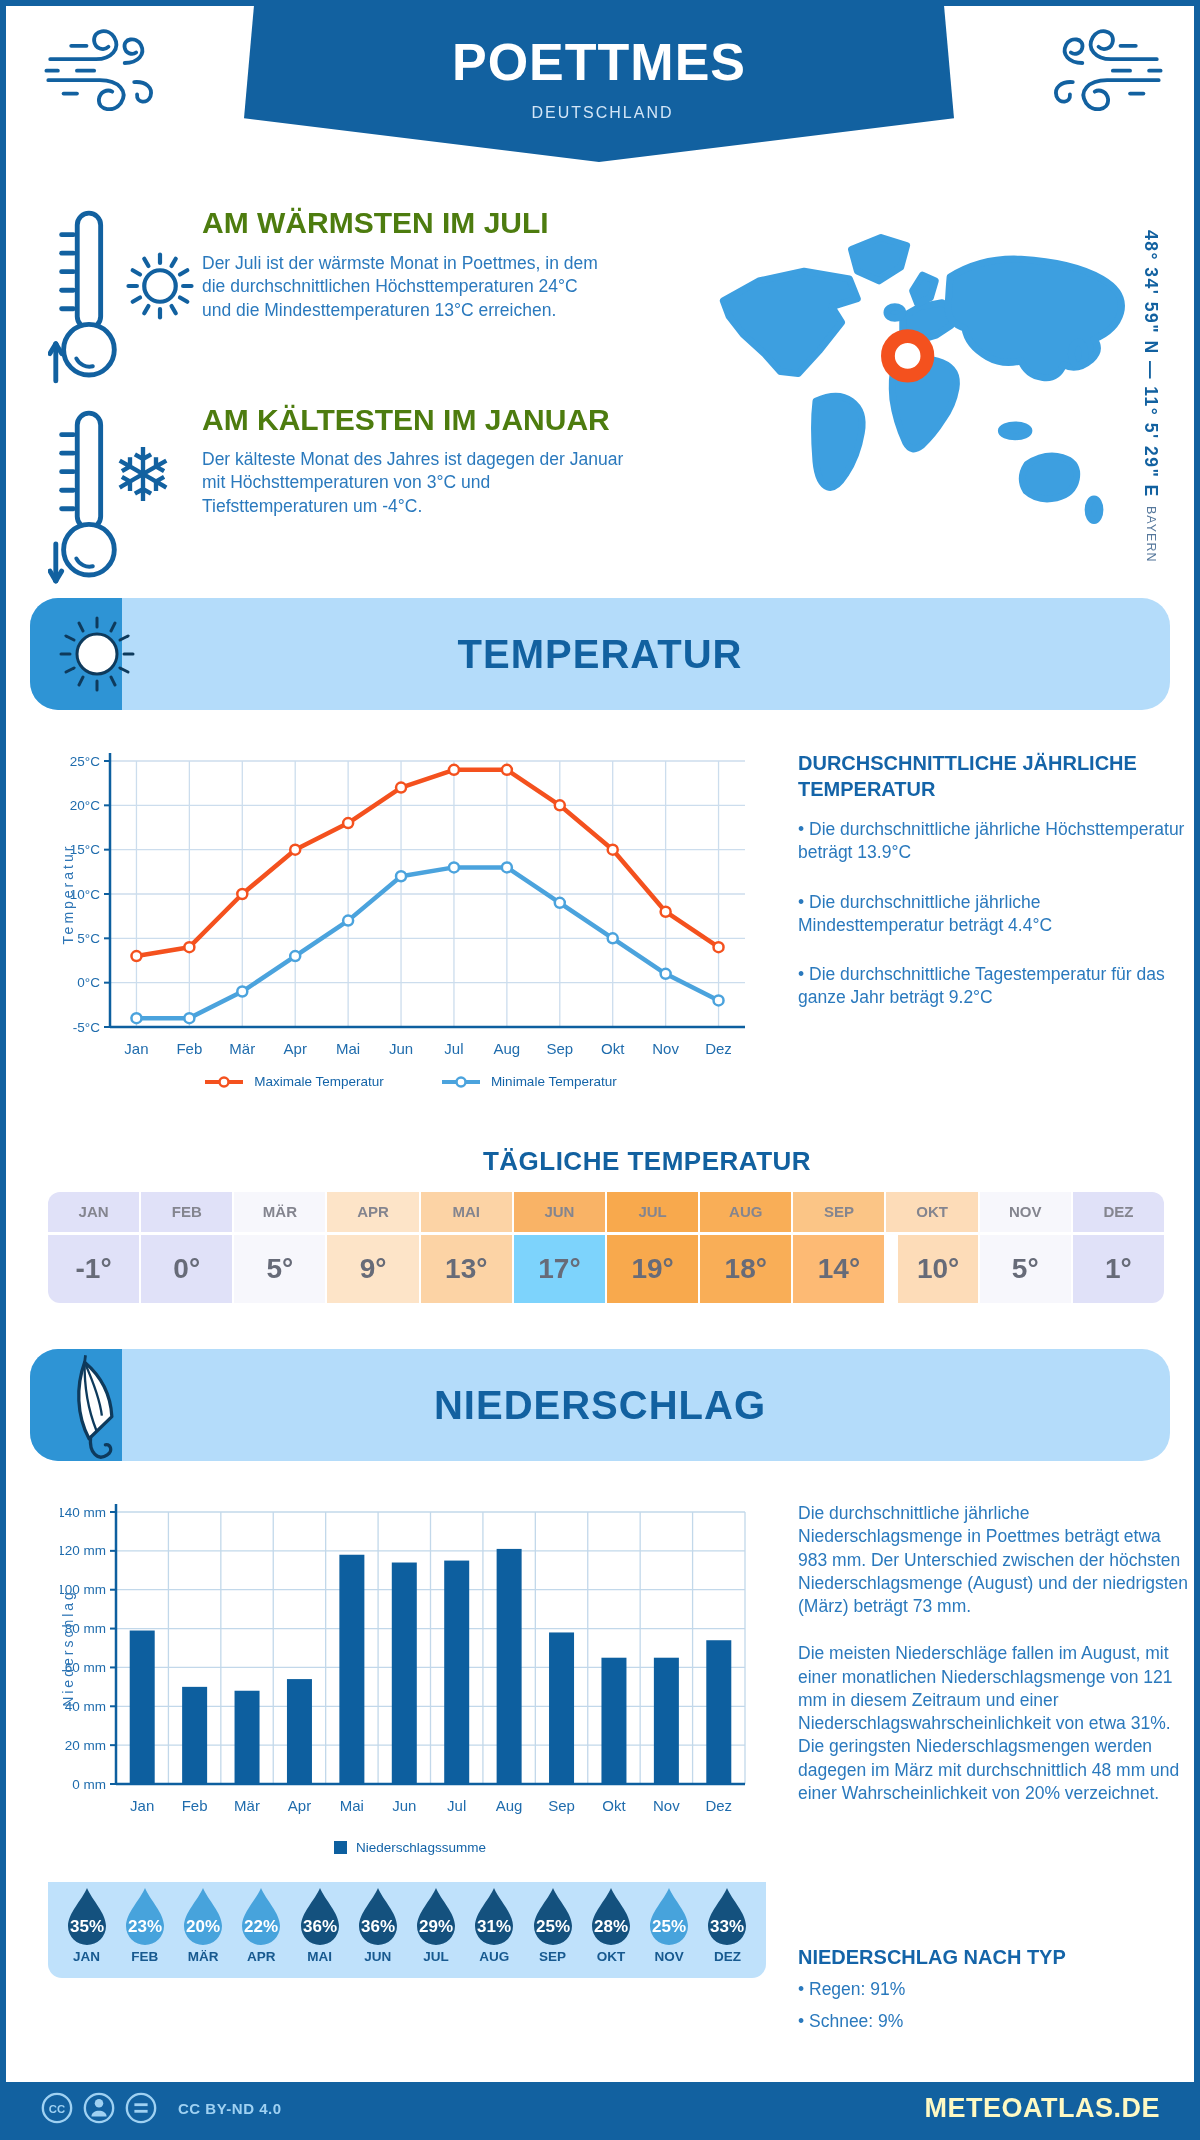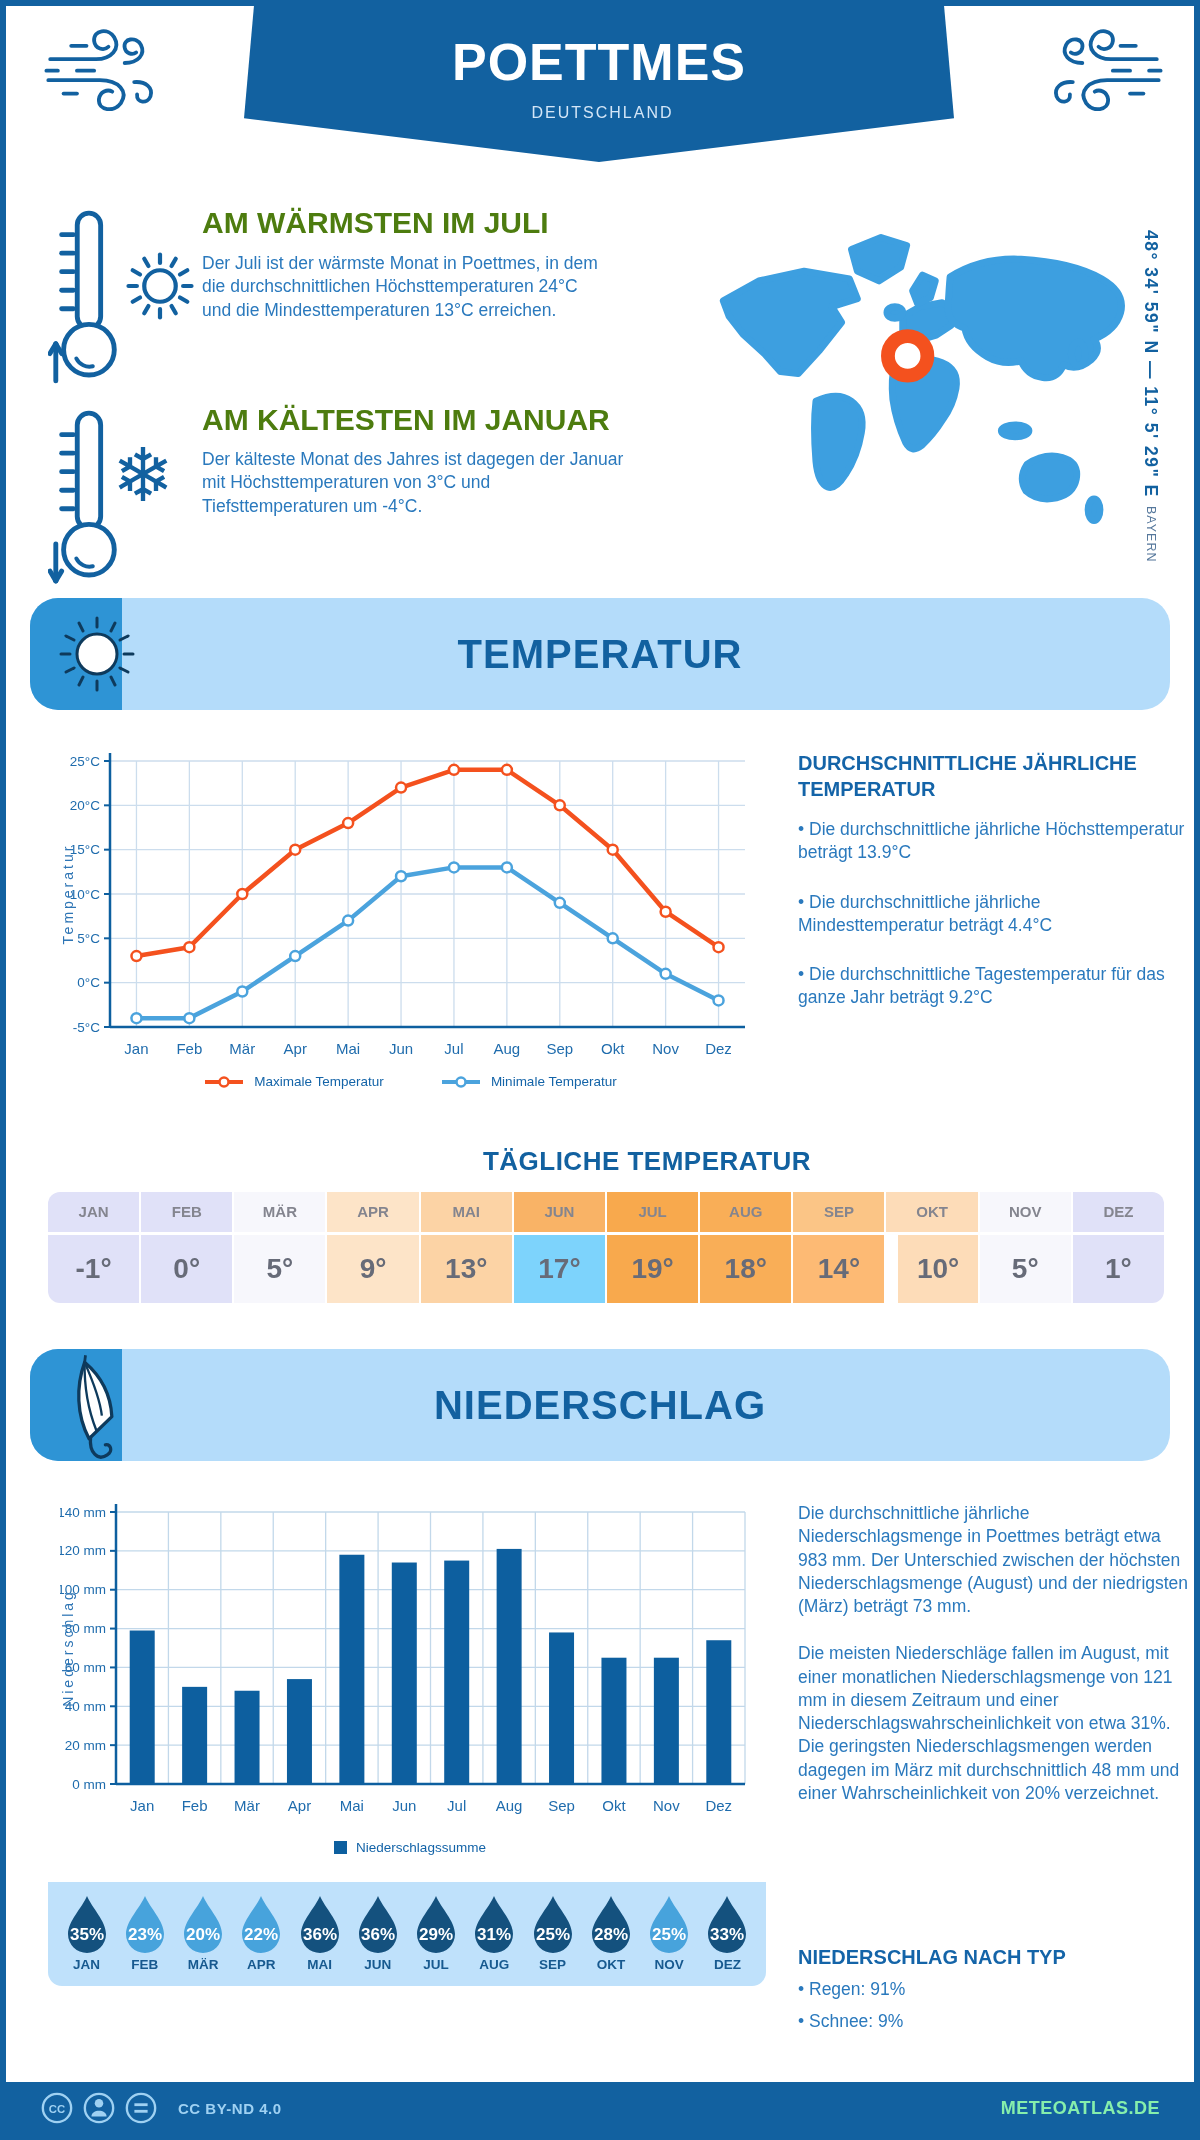--- a/index.html
+++ b/index.html
@@ -53,31 +53,31 @@
   .cellv{line-height:68px;text-align:center;font-size:28px;font-weight:600;color:#676b78;}
   .daily-grid>div:nth-child(1){border-top-left-radius:12px;}
   .daily-grid>div:nth-child(12){border-top-right-radius:12px;}
   .daily-grid>div:nth-child(13){border-bottom-left-radius:12px;}
   .daily-grid>div:nth-child(24){border-bottom-right-radius:12px;}
 
   
   .prob{left:42px;top:1876px;width:718px;}
   .prob-head{height:42px;line-height:42px;background:#3f9fda;border-radius:14px 14px 0 0;
              text-align:center;font-size:20px;font-weight:700;color:#0d3c63;letter-spacing:.5px;}
-  .prob-body{background:#bfe1fb;border-radius:0 0 14px 14px;padding:12px 10px 14px;
+  .prob-body{background:#bfe1fb;border-radius:0 0 14px 14px;padding:4px 10px 14px;
              display:flex;justify-content:space-between;align-items:center;}
   .drop{display:flex;flex-direction:column;align-items:center;width:57px;}
   .drop svg text{fill:#fff;font-size:17px;font-weight:700;}
   .drop .mon{margin-top:3px;font-size:13.5px;font-weight:700;color:#17598f;}
 
   
   .footer{left:0;top:2076px;width:100%;height:52px;background:#1261a0;
           display:flex;align-items:center;padding:0 34px;box-sizing:border-box;}
   .footer .lic{margin-left:12px;font-size:15px;font-weight:700;color:#9fd1f2;letter-spacing:.5px;}
-  .footer .site{margin-left:auto;font-size:18px;font-weight:700;color:#86efac;letter-spacing:.5px;}
+  .footer .site{margin-left:auto;font-size:27px;font-weight:700;color:#fef9c3;letter-spacing:.5px;}
   .cc-ic{margin-right:8px;}
 </style>
 </head>
 <body>
 
 <div class="page">
 
   <svg class="abs" style="left:35px;top:15px" width="175" height="105" viewBox="0 0 180 110">
     <g fill="none" stroke="#1261a0" stroke-width="4" stroke-linecap="round">
       <path d="M8,40 H56 C72,40 82,29 75,17 C69,7 53,9 54,21 C55,29 64,32 69,27"></path>

